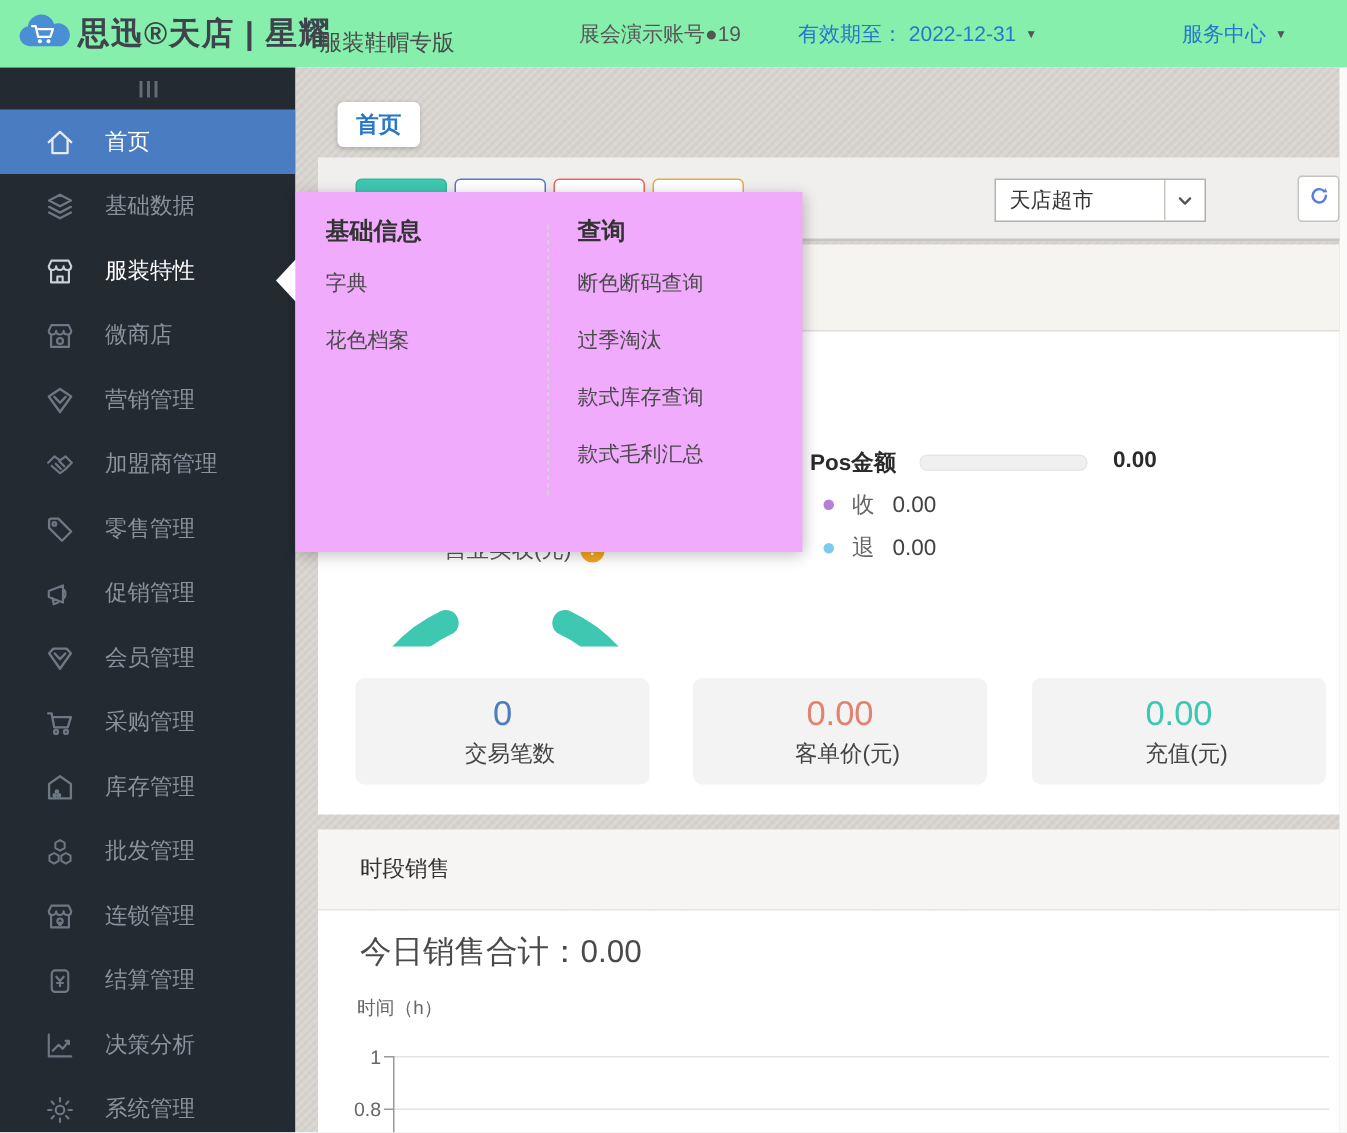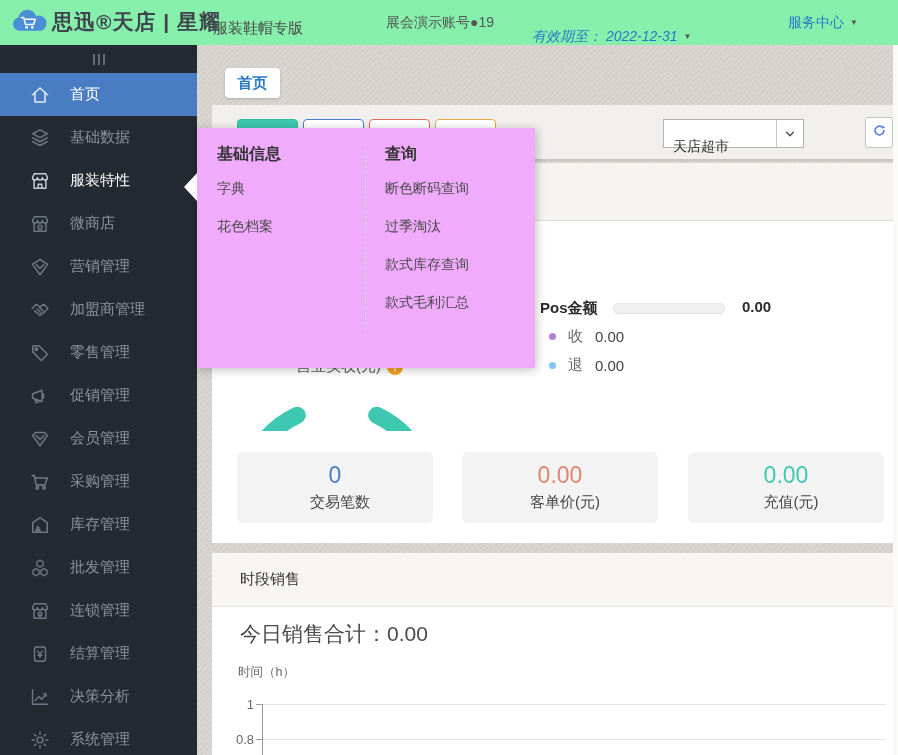--- a/index.html
+++ b/index.html
@@ -6,21 +6,21 @@
   .stage{position:relative;width:898px;height:755px;overflow:hidden;
     font-family:"Liberation Sans","DejaVu Sans",sans-serif;background:#fff;}
   .abs{position:absolute;}
 
   
   .hdr{left:0;top:0;width:898px;height:45px;background:#86efac;}
   .logo{left:10px;top:7px;width:38px;height:30px;}
   .brand{left:52px;top:8px;font-size:21px;font-weight:bold;color:#3f434d;letter-spacing:1px;white-space:nowrap;}
   .edition{left:213px;top:19px;font-size:15px;color:#4a4a4a;}
   .account{left:386px;top:14px;font-size:14px;color:#555;}
-  .validity{left:532px;top:28px;font-size:14px;color:#2878c8;cursor:pointer;font-style:italic;}
+  .validity{left:532px;top:14px;font-size:14px;color:#2878c8;cursor:pointer;}
   .service{left:788px;top:14px;font-size:14px;color:#2878c8;cursor:pointer;}
   .caret::after{content:"▼";font-size:8px;color:#555;margin-left:6px;vertical-align:2px;}
 
   
   .sidebar{left:0;top:45px;width:197px;height:710px;background:#242a32;}
   .collapse{height:28px;display:flex;align-items:center;justify-content:center;gap:3px;cursor:pointer;}
   .collapse i{width:2px;height:11px;background:#636b76;display:block;}
   .side-item{height:43px;display:flex;align-items:center;padding-left:29px;color:#8a929d;font-size:15px;cursor:pointer;white-space:nowrap;}
   .side-item .icn{width:22px;height:22px;margin-right:19px;color:#6e7884;display:flex;flex:none;}
   .icn svg{width:22px;height:22px;}
@@ -38,21 +38,21 @@
     box-shadow:0 1px 3px rgba(0,0,0,.18);display:flex;align-items:center;justify-content:center;
     color:#2878c8;font-size:15px;font-weight:600;cursor:pointer;}
   .toolbar{left:212px;top:105px;width:681px;height:54px;background:#f1efed;border-bottom:2px solid #c8c5c2;}
   .tbtn{top:119px;width:59px;height:27px;border-radius:4px;cursor:pointer;z-index:1;}
   .tbtn.b1{left:237px;background:#3ec8b0;border:1px solid #35b7a0;}
   .tbtn.b2{left:303px;background:#fff;border:1px solid #4a7dd8;}
   .tbtn.b3{left:369px;background:#fff;border:1px solid #e8695a;}
   .tbtn.b4{left:435px;background:#fff;border:1px solid #e9a940;}
   .select{left:663px;top:119px;width:141px;height:29px;background:#fff;border:1px solid #b3b1ae;
     box-sizing:border-box;cursor:pointer;}
-  .select-text{position:absolute;left:9px;top:18px;font-size:14px;color:#333;}
+  .select-text{position:absolute;left:9px;top:5px;font-size:14px;color:#333;}
   .select-chev{position:absolute;right:0;top:0;width:26px;height:100%;border-left:1px solid #c9c7c4;
     display:flex;align-items:center;justify-content:center;}
   .refresh{left:865px;top:117px;width:28px;height:31px;background:#fff;border:1px solid #c5c2bf;
     border-radius:3px;box-sizing:border-box;display:flex;align-items:center;justify-content:center;cursor:pointer;}
 
   
   .p1head{left:212px;top:163px;width:681px;height:58px;background:#f5f4f1;border-bottom:1px solid #dedcd9;box-sizing:border-box;}
   .p1body{left:212px;top:221px;width:681px;height:322px;background:#fff;}
   .gauge{left:212px;top:221px;z-index:1;}
   .gauge-label{left:262px;top:357px;width:175px;display:flex;align-items:center;justify-content:center;gap:6px;z-index:2;}

